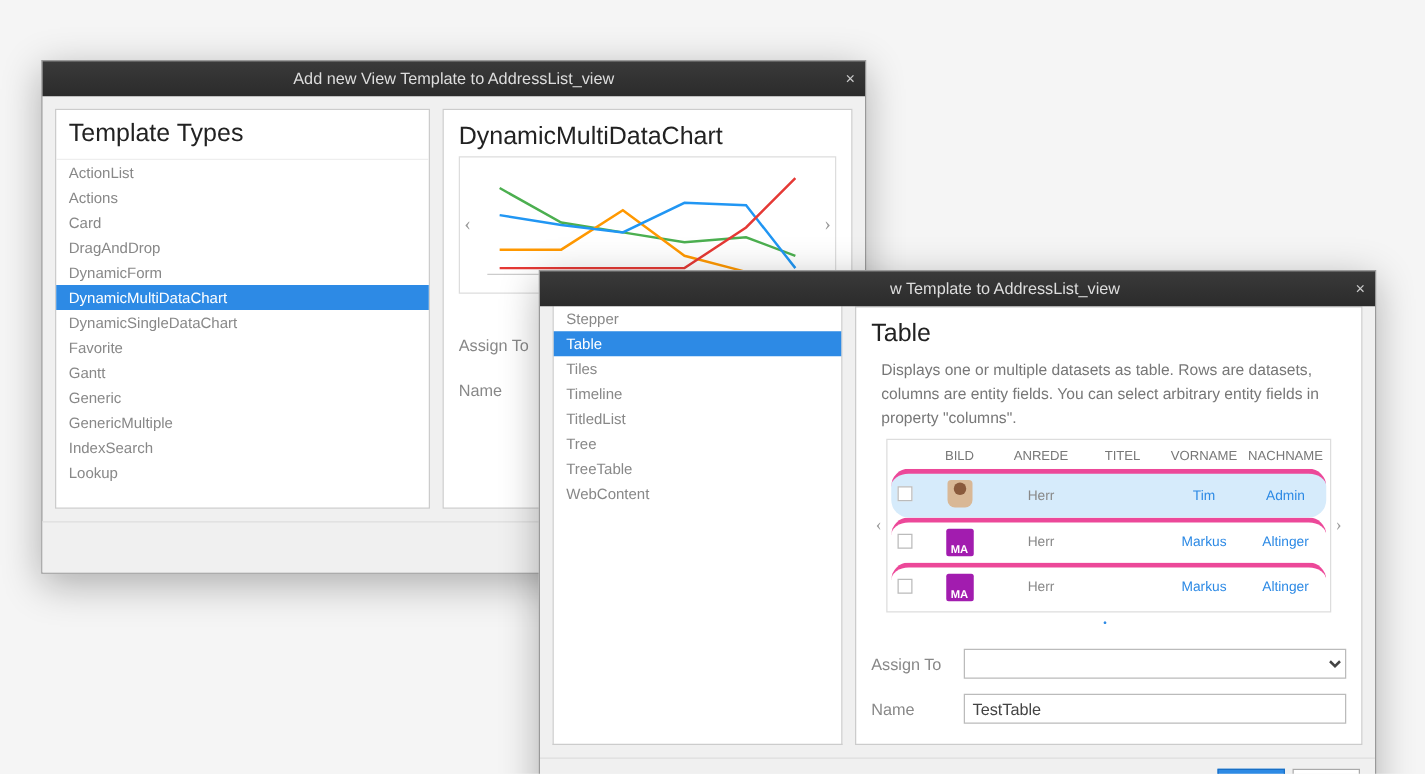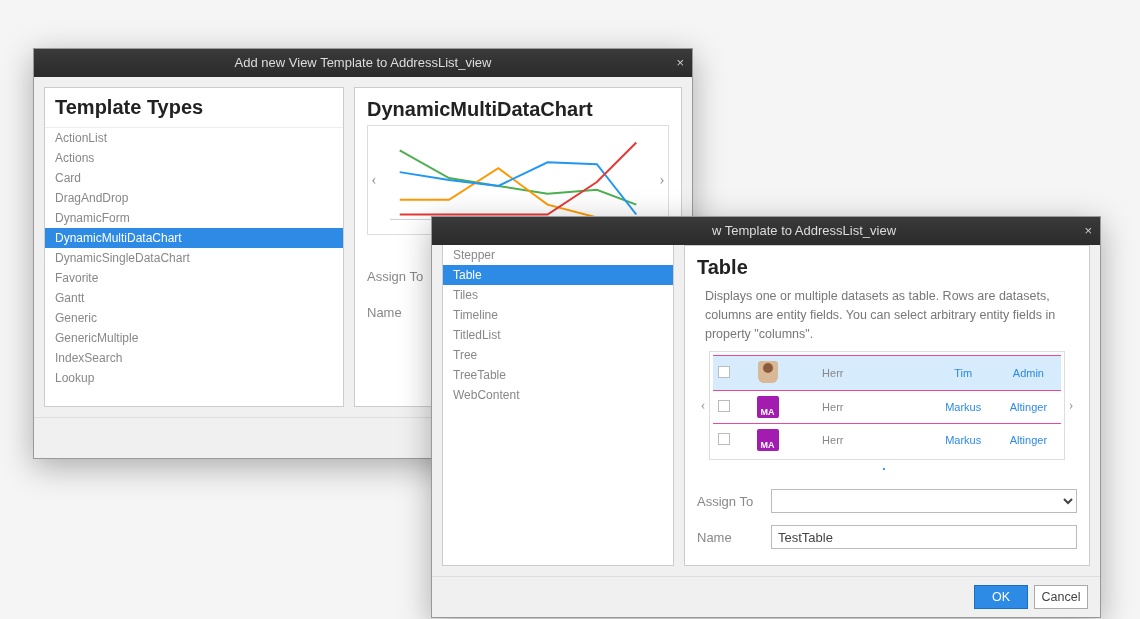--- a/index.html
+++ b/index.html
@@ -10,21 +10,21 @@
   .dialog2 { left: 431px; top: 216px; width: 670px; }
   
   .titlebar { background: linear-gradient(#3a3a3a,#2b2b2b); color: #ddd; height: 28px; line-height: 28px; text-align: center; font-size: 13px; position: relative; }
   .titlebar .close { position: absolute; right: 8px; top: 0; cursor: pointer; color: #ccc; font-size: 13px; }
   
   .body { display: flex; padding: 10px; gap: 10px; }
   .left-panel, .right-panel { background: #fff; border: 1px solid #ccc; }
   .left-panel { width: 300px; min-height: 320px; }
   .right-panel { flex: 1; padding: 10px 12px; display: flex; flex-direction: column; }
   
-  .panel-header { font-weight: bold; font-size: 20px; color: #222; padding: 8px 10px; border-bottom: 1px solid #eee; }
+  .panel-header { font-weight: normal; font-size: 20px; color: #222; padding: 8px 10px; border-bottom: 1px solid #eee; }
   
   .list { font-size: 12px; color: #888; }
   .list-item { padding: 3px 10px; cursor: pointer; }
   .list-item.selected { background: #2d8ae5; color: #fff; }
   
   .desc { font-size: 12.5px; color: #777; line-height: 1.5; padding: 4px 0 8px 8px; }
   .preview { border: 1px solid #ddd; height: 110px; position: relative; display: flex; align-items: center; }
   .carousel-btn { width: 12px; text-align: center; font-size: 16px; color: #999; cursor: pointer; font-family: serif; }
   .preview-body { flex: 1; height: 100%; position: relative; }
   .dots { text-align: center; font-size: 8px; color: #bbb; letter-spacing: 6px; padding: 4px 0 10px; }
@@ -41,21 +41,21 @@
   .btn.disabled { color: #bbb; }
   .btn.primary { background: #2d8ae5; color: #fff; border-color:#1a6fc4; }
 
   .dialog2 .body { padding-top:0; }
   .dialog2 .left-panel { width: 232px; min-height: 176px; border-top: none;}
   .dialog2 .titlebar { text-align: left; padding-left: 280px; }
   
   .tbl-preview { border:1px solid #ddd; padding:3px; font-size:11px; color:#888; }
   .tbl-head { display:flex; }
   .tbl-head span { flex:1; text-align:center; padding:4px 0; color:#777; font-size:10.5px;}
-  .tbl-row { display:flex; align-items:center; border-top:1px solid #ec4899;}
+  .tbl-row { display:flex; align-items:center; border-top:4px solid #ec4899;border-radius:14px;}
   .tbl-row.sel { background:#d6ebfb;}
   .tbl-row span { flex:1; text-align:center; padding:5px 0; }
   .tbl-row .link { color:#2d8ae5; }
   .badge { display:inline-block; background:#a21caf; color:#fff; width:22px; height:22px; line-height:22px; font-size:9px; font-weight:bold; border-radius:2px;}
   .avatar { display:inline-block; background:#d9b896; width:20px; height:22px; border-radius:3px 3px 6px 6px; position:relative;}
   .avatar::before{content:"";position:absolute;top:2px;left:5px;width:10px;height:10px;background:#8a5a3c;border-radius:50%;}
   .check { display:inline-block;width:12px;height:12px;border:1px solid #bbb;background:#fff;}
   .tbl-wrap{display:flex;align-items:center;}
   .tbl-wrap .carousel-btn{font-size:14px;}
 </style>
@@ -139,20 +139,28 @@
           <div class="list-item">TreeTable</div>
           <div class="list-item">WebContent</div>
         </div>
     </div>
     <div class="right-panel">
       <div class="panel-header" style="border:none;padding:0 0 4px 0;">Table</div>
       <div class="desc">Displays one or multiple datasets as table. Rows are datasets, columns are entity fields. You can select arbitrary entity fields in property "columns".</div>
       <div class="tbl-wrap">
         <div class="carousel-btn">‹</div>
         <div class="tbl-preview" style="flex:1">
+          <div class="tbl-head" id="thead">
+              <span style="flex: 0 0 22px;"></span>
+              <span>BILD</span>
+              <span>ANREDE</span>
+              <span>TITEL</span>
+              <span>VORNAME</span>
+              <span>NACHNAME</span>
+            </div>
           <div id="tbody">
               <div class="tbl-row sel">
                 <span style="flex: 0 0 22px;"><span class="check"></span></span>
                 <span><span class="avatar"></span></span>
                 <span>Herr</span>
                 <span></span>
                 <span class="link">Tim</span>
                 <span class="link">Admin</span>
               </div>
               <div class="tbl-row">

